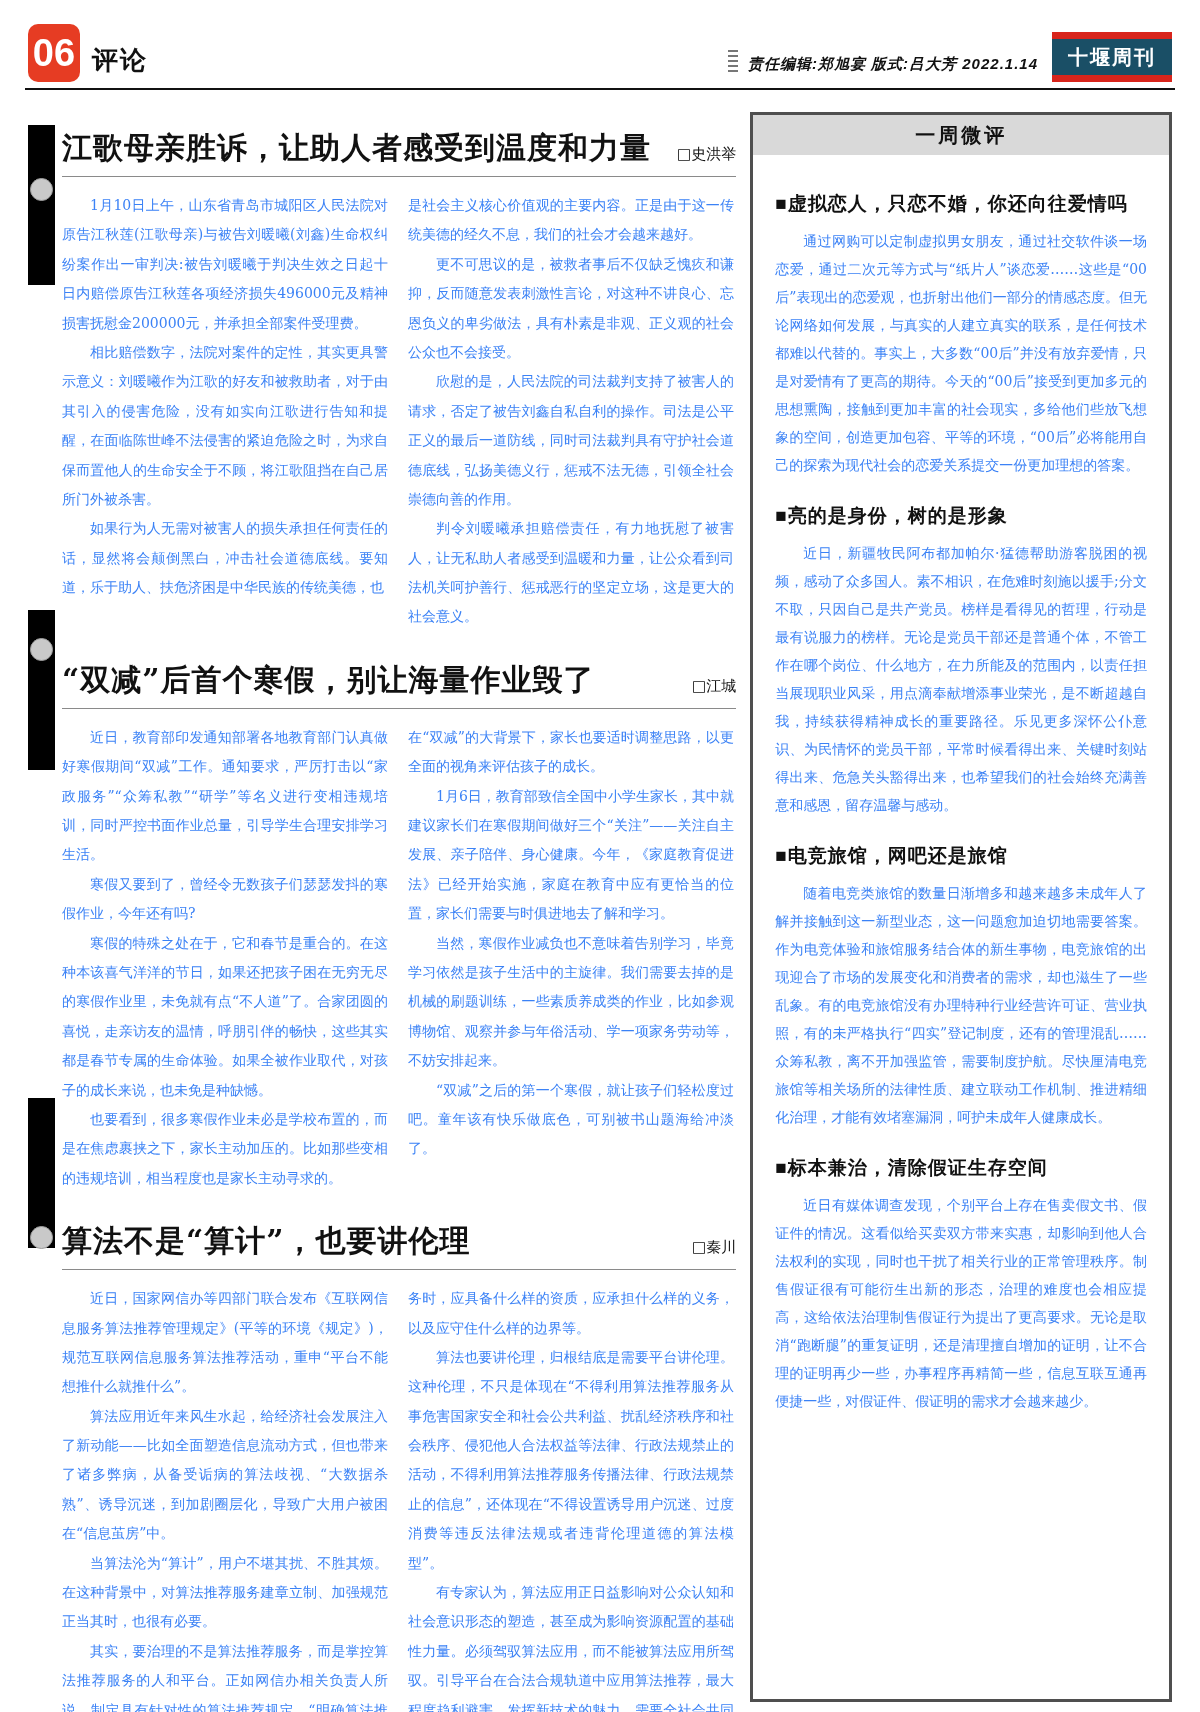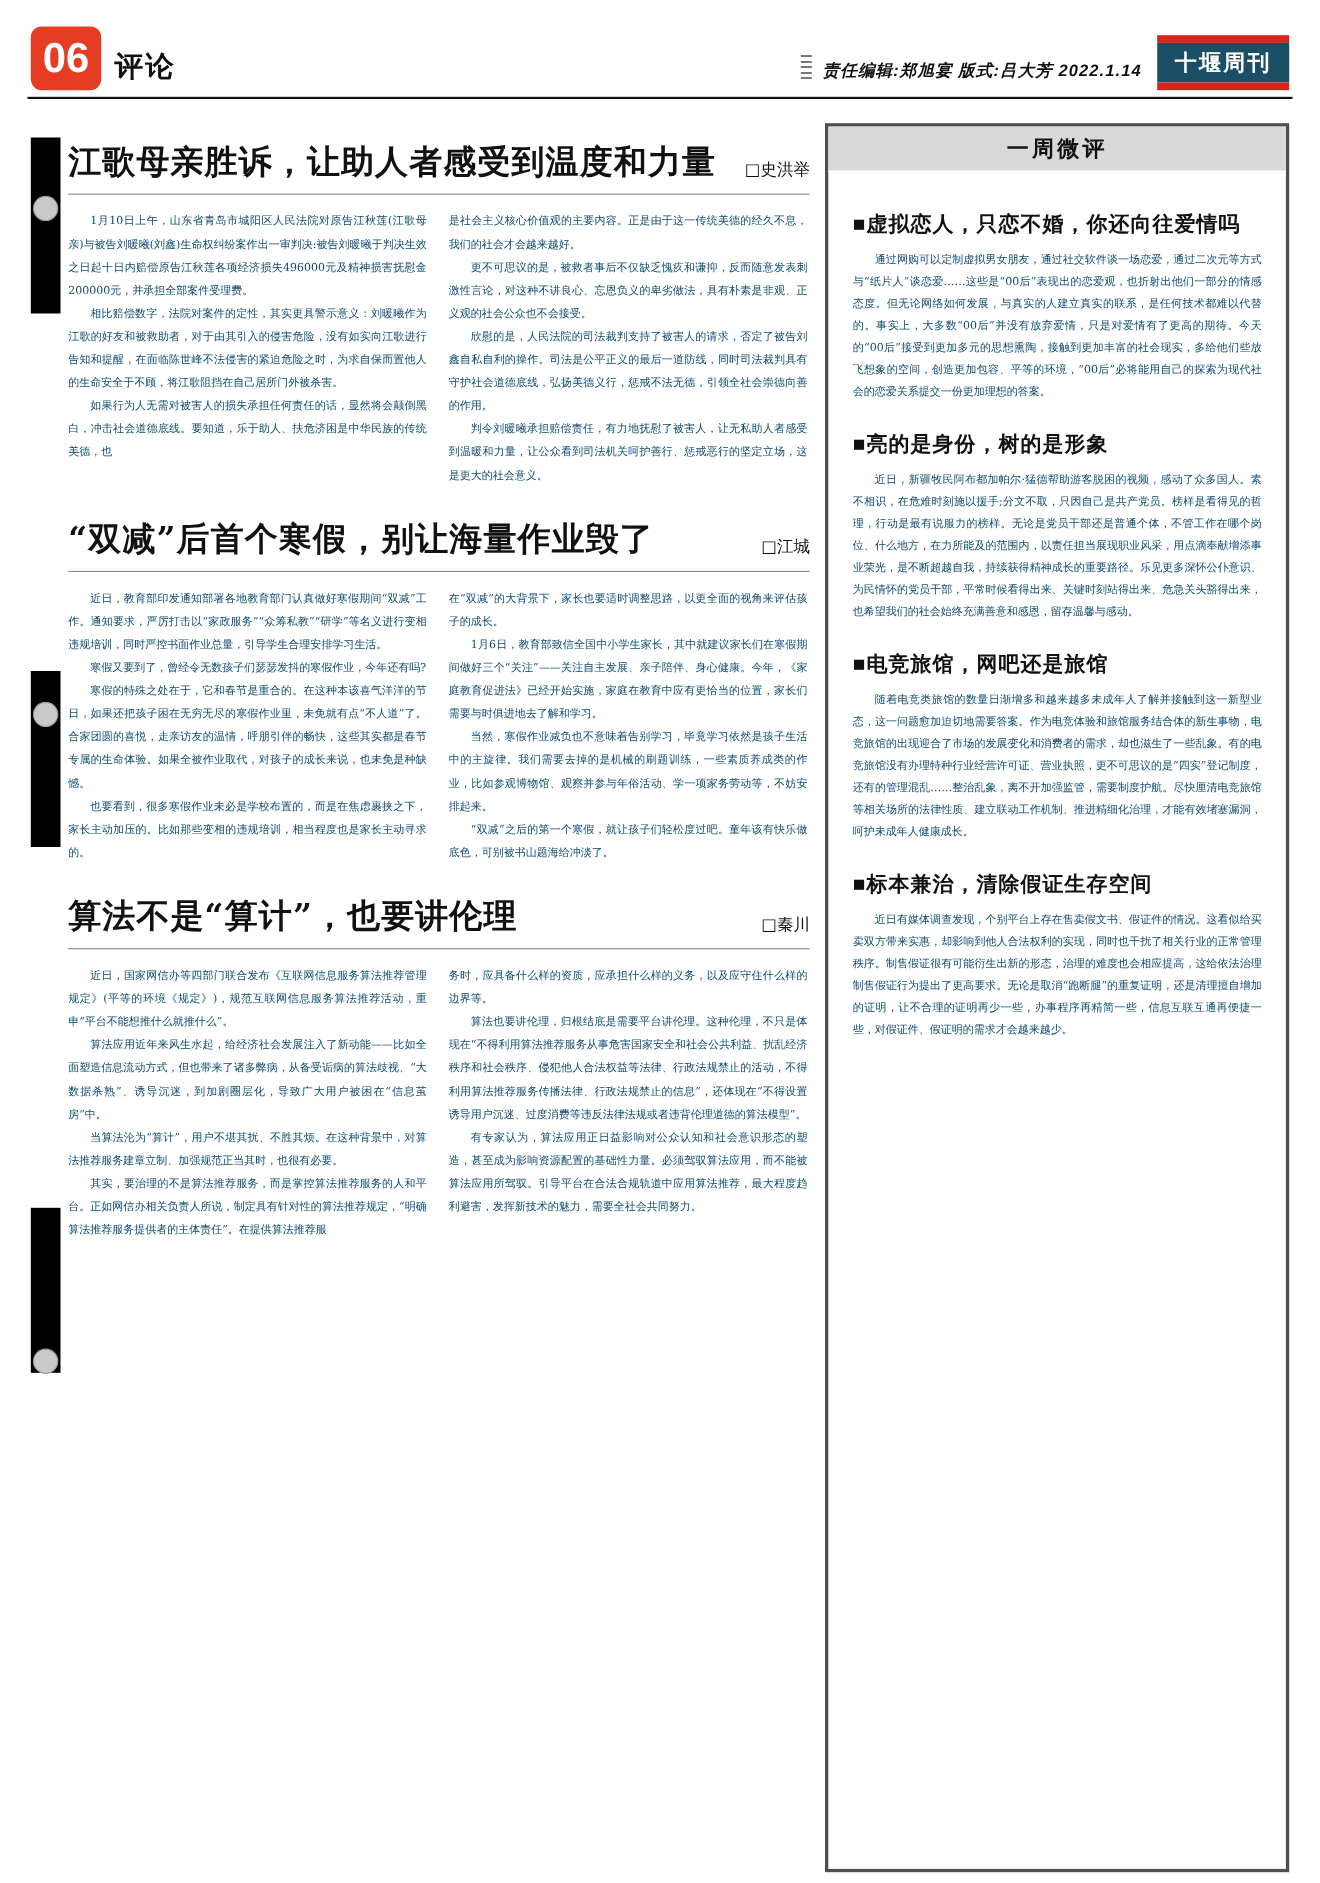--- a/index.html
+++ b/index.html
@@ -2,21 +2,21 @@
 <html><head>
 <meta charset="utf-8">
 <style>
   * { margin:0; padding:0; box-sizing:border-box; }
   html,body { background:#ffffff; }
   body { font-family:"DejaVu Serif", serif; color:#111; }
   .page { position:relative; width:1200px; height:1712px; background:#fff; overflow:hidden; }
 
   
   .hdr { position:absolute; top:20px; left:28px; right:28px; height:62px; display:flex; align-items:flex-end; }
-  .page-badge { width:64px; height:58px; background:#e63c23; border-radius:10px; color:#fff;
+  .page-badge { width:52px; height:58px; background:#e63c23; border-radius:10px; color:#fff;
     font-family:"Liberation Sans", sans-serif; font-weight:bold; font-size:38px;
     display:flex; align-items:center; justify-content:center; }
   .section-name { font-family:"Liberation Sans", sans-serif; font-weight:bold; font-size:26px;
     margin-left:12px; padding-bottom:4px; letter-spacing:2px; }
   .hdr-spacer { flex:1; }
   .reg-mark { width:10px; height:24px; margin:0 10px 8px 0;
     background:repeating-linear-gradient(#777 0 2px, transparent 2px 5px); }
   .editor-line { font-family:"Liberation Sans", sans-serif; font-weight:bold; font-style:italic;
     font-size:15px; padding-bottom:8px; margin-right:14px; letter-spacing:1px; }
   .masthead { width:120px; height:50px; display:flex; flex-direction:column; }
@@ -36,21 +36,21 @@
   .articles { width:712px; padding-left:34px; }
   article { margin-top:30px; }
   .title-row { display:flex; align-items:flex-end; }
   .art-title { font-family:"DejaVu Serif", serif; font-weight:900; font-size:30px;
     letter-spacing:1px; line-height:1.2; white-space:nowrap; }
   .art-author { margin-left:auto; font-size:15px; padding-bottom:2px; white-space:nowrap; }
   .title-rule { height:1px; background:#8a8a8a; margin-top:10px; }
   .cols { display:flex; margin-top:14px; }
   .col { width:326px; }
   .col + .col { margin-left:20px; }
-  .para { font-size:10px; line-height:2.1; text-align:justify; text-indent:2em; color:#0c4a6e; }
+  .para { font-size:14px; line-height:2.1; text-align:justify; text-indent:2em; color:#3b82f6; }
   .para.cont { text-indent:0; }
 
   
   .sidebar { margin-left:14px; width:424px; height:1590px; margin-top:12px;
     border:3px solid #4f4f4f; background:#fff; overflow:hidden; }
   .sb-header { background:#d9d9d9; height:42px; display:flex; align-items:center; justify-content:center;
     font-family:Liberation Serif, serif; font-weight:bold; font-size:20px; letter-spacing:3px;
     border-bottom:2px solid #fff; }
   .sb-body { padding:10px 22px 20px 22px; }
   .sb-section h2 { font-family:"Liberation Sans", sans-serif; font-weight:bold; font-size:19px;
@@ -167,21 +167,21 @@
         <section class="sb-section">
           <h2>■亮的是身份，树的是形象</h2>
           <div>
               <p class="para">近日，新疆牧民阿布都加帕尔·猛德帮助游客脱困的视频，感动了众多国人。素不相识，在危难时刻施以援手;分文不取，只因自己是共产党员。榜样是看得见的哲理，行动是最有说服力的榜样。无论是党员干部还是普通个体，不管工作在哪个岗位、什么地方，在力所能及的范围内，以责任担当展现职业风采，用点滴奉献增添事业荣光，是不断超越自我，持续获得精神成长的重要路径。乐见更多深怀公仆意识、为民情怀的党员干部，平常时候看得出来、关键时刻站得出来、危急关头豁得出来，也希望我们的社会始终充满善意和感恩，留存温馨与感动。</p>
             </div>
         </section>
 
         <section class="sb-section">
           <h2>■电竞旅馆，网吧还是旅馆</h2>
           <div>
-              <p class="para">随着电竞类旅馆的数量日渐增多和越来越多未成年人了解并接触到这一新型业态，这一问题愈加迫切地需要答案。作为电竞体验和旅馆服务结合体的新生事物，电竞旅馆的出现迎合了市场的发展变化和消费者的需求，却也滋生了一些乱象。有的电竞旅馆没有办理特种行业经营许可证、营业执照，更不可思议的是“四实”登记制度，还有的管理混乱……整治乱象，离不开加强监管，需要制度护航。尽快厘清电竞旅馆等相关场所的法律性质、建立联动工作机制、推进精细化治理，才能有效堵塞漏洞，呵护未成年人健康成长。</p>
+              <p class="para">随着电竞类旅馆的数量日渐增多和越来越多未成年人了解并接触到这一新型业态，这一问题愈加迫切地需要答案。作为电竞体验和旅馆服务结合体的新生事物，电竞旅馆的出现迎合了市场的发展变化和消费者的需求，却也滋生了一些乱象。有的电竞旅馆没有办理特种行业经营许可证、营业执照，有的未严格执行“四实”登记制度，还有的管理混乱……众筹私教，离不开加强监管，需要制度护航。尽快厘清电竞旅馆等相关场所的法律性质、建立联动工作机制、推进精细化治理，才能有效堵塞漏洞，呵护未成年人健康成长。</p>
             </div>
         </section>
 
         <section class="sb-section">
           <h2>■标本兼治，清除假证生存空间</h2>
           <div>
               <p class="para">近日有媒体调查发现，个别平台上存在售卖假文书、假证件的情况。这看似给买卖双方带来实惠，却影响到他人合法权利的实现，同时也干扰了相关行业的正常管理秩序。制售假证很有可能衍生出新的形态，治理的难度也会相应提高，这给依法治理制售假证行为提出了更高要求。无论是取消“跑断腿”的重复证明，还是清理擅自增加的证明，让不合理的证明再少一些，办事程序再精简一些，信息互联互通再便捷一些，对假证件、假证明的需求才会越来越少。</p>
             </div>
         </section>
 

